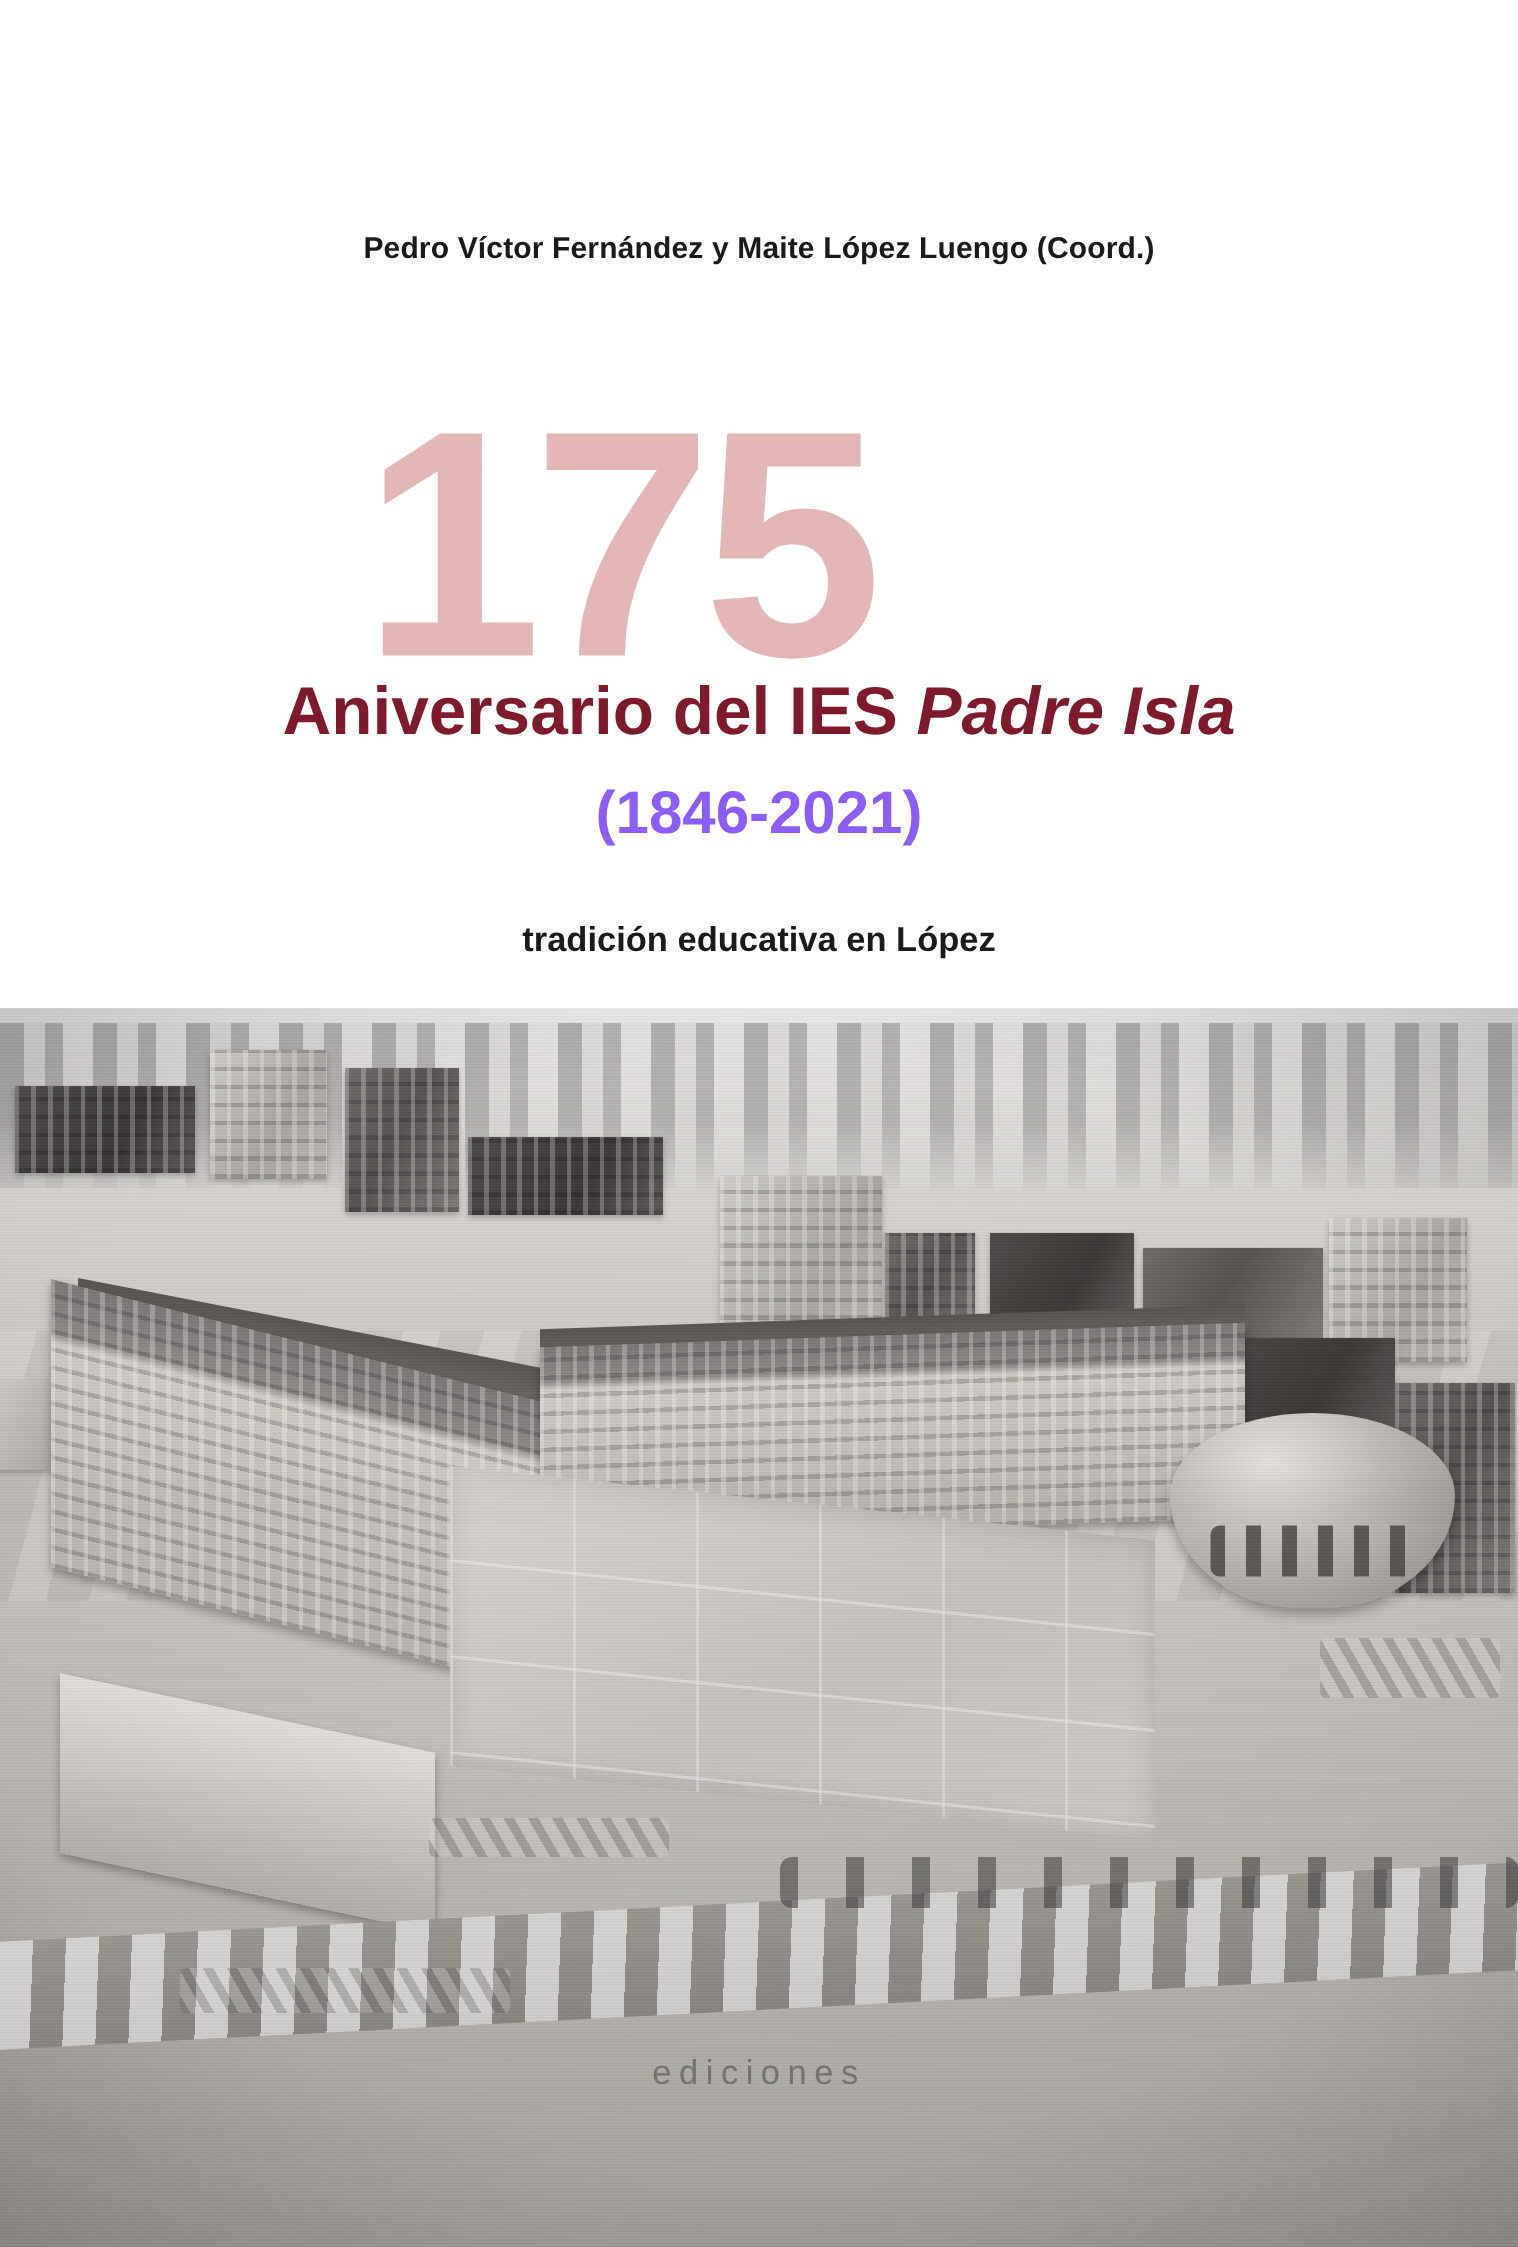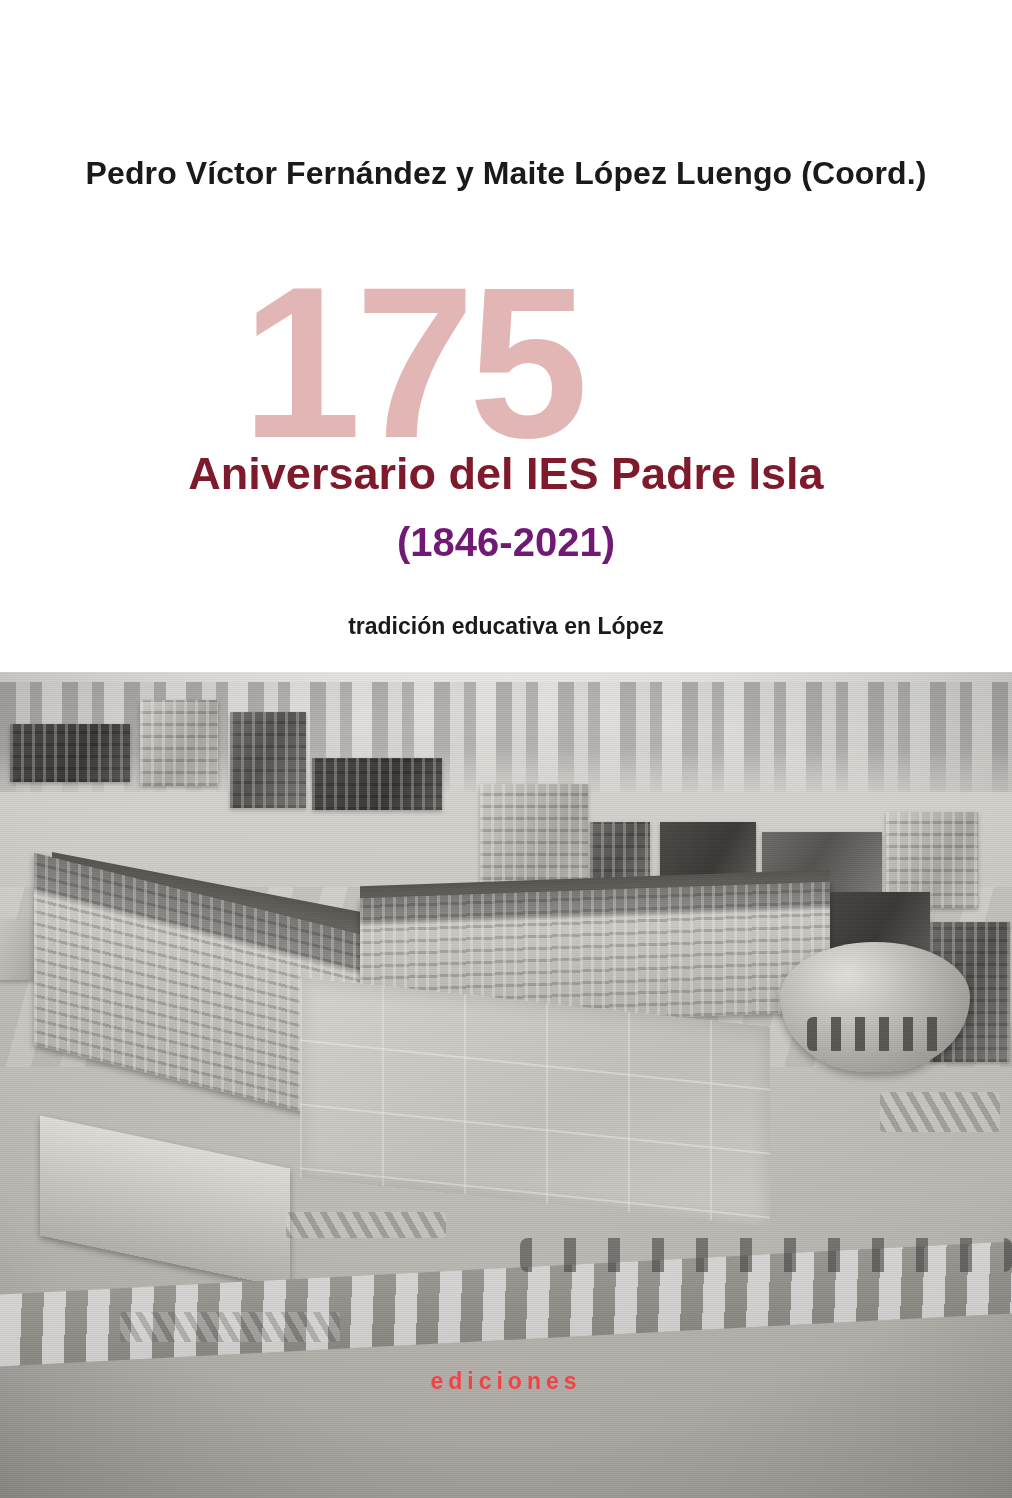--- a/index.html
+++ b/index.html
@@ -16,21 +16,21 @@
     font-family: "Liberation Sans", sans-serif;
   }
 
   
   .authors {
     position: absolute;
     top: 155px;
     left: 0;
     width: 1012px;
     text-align: center;
-    font-size: 32px;
+    font-size: 20px;
     font-weight: bold;
     color: #1a1a1a;
     letter-spacing: 0.1px;
   }
 
   .big-number {
     position: absolute;
     top: 255px;
     left: 0;
     width: 824px;
@@ -51,33 +51,34 @@
     width: 1012px;
     text-align: center;
     font-size: 45px;
     line-height: 52px;
     font-weight: bold;
     color: #7e1a2b;
     z-index: 2;
     white-space: nowrap;
   }
   .title-main .italic {
+    font-style: italic;
     text-align: center;
   }
 
   .title-years {
     position: absolute;
     top: 518px;
     left: 0;
     width: 1012px;
     text-align: center;
     font-size: 40px;
     line-height: 48px;
     font-weight: bold;
-    color: #701a75;
+    color: #8b5cf6;
     z-index: 2;
   }
 
   .subtitle {
     position: absolute;
     top: 608px;
     left: 0;
     width: 1012px;
     text-align: center;
     font-size: 23px;
@@ -255,22 +256,21 @@
     line-height: 48px;
     font-weight: normal;
     letter-spacing: 7px;
     color: #1a1a1a;
   }
   .publisher .psub {
     margin-top: 22px;
     font-size: 23px;
     line-height: 26px;
     letter-spacing: 5px;
-    color: #ef4444;
-    font-weight: bold;
+    color: #737373;
   }
 </style>
 </head>
 <body>
 
 <div class="page">
 
   <div class="authors">Pedro Víctor Fernández y Maite López Luengo (Coord.)</div>
 
   <div class="big-number">175</div>

